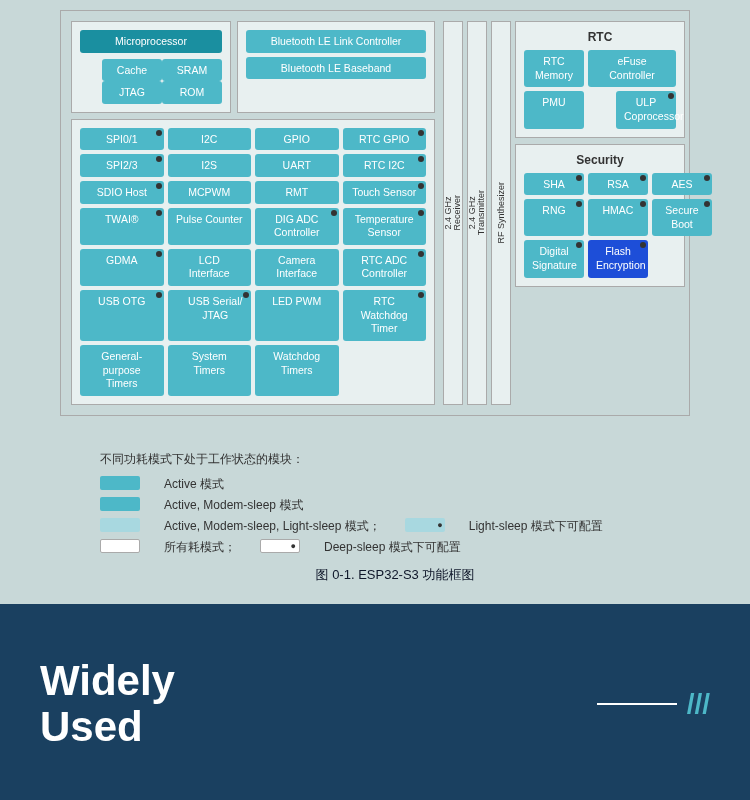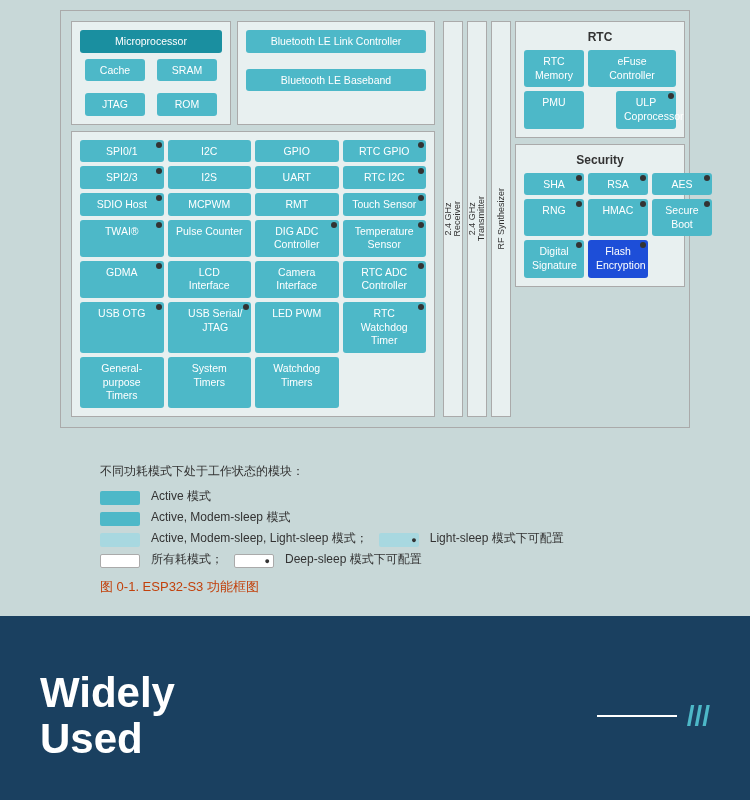--- a/index.html
+++ b/index.html
@@ -50,22 +50,22 @@
       font-size: 12px;
       font-weight: bold;
       color: #333;
       margin-bottom: 6px;
     }
 
     
     .chip-grid {
       display: flex;
       flex-wrap: wrap;
-      gap: 12px;
-      justify-content: center;
+      gap: 0;
+      justify-content: flex-end;
     }
 
     .chip {
       background: #4db8c8;
       color: white;
       border: none;
       border-radius: 3px;
       font-size: 10.5px;
       padding: 5px 8px;
       text-align: center;
@@ -124,22 +124,22 @@
       color: #333;
     }
 
     .legend-title {
       font-size: 12px;
       margin-bottom: 8px;
     }
 
     .legend-item {
       display: flex;
-      align-items: flex-end;
-      gap: 11px;
+      align-items: flex-start;
+      gap: 24px;
       margin-bottom: 4px;
     }
 
     .legend-bar {
       width: 40px;
       height: 14px;
       border-radius: 2px;
     }
 
     .legend-bar-blue {
@@ -149,22 +149,23 @@
     .legend-bar-light {
       background: #a8d8e0;
     }
 
     .legend-bar-outline {
       background: white;
       border: 1px solid #aaa;
     }
 
     .caption {
+      text-align: center;
       font-size: 13px;
-      color: #c2410c;
+      color: #0f172a;
       margin-top: 10px;
     }
 
     
     .bottom-section {
       background: #1a4060;
       padding: 50px 40px;
       min-height: 200px;
       display: flex;
       align-items: center;

